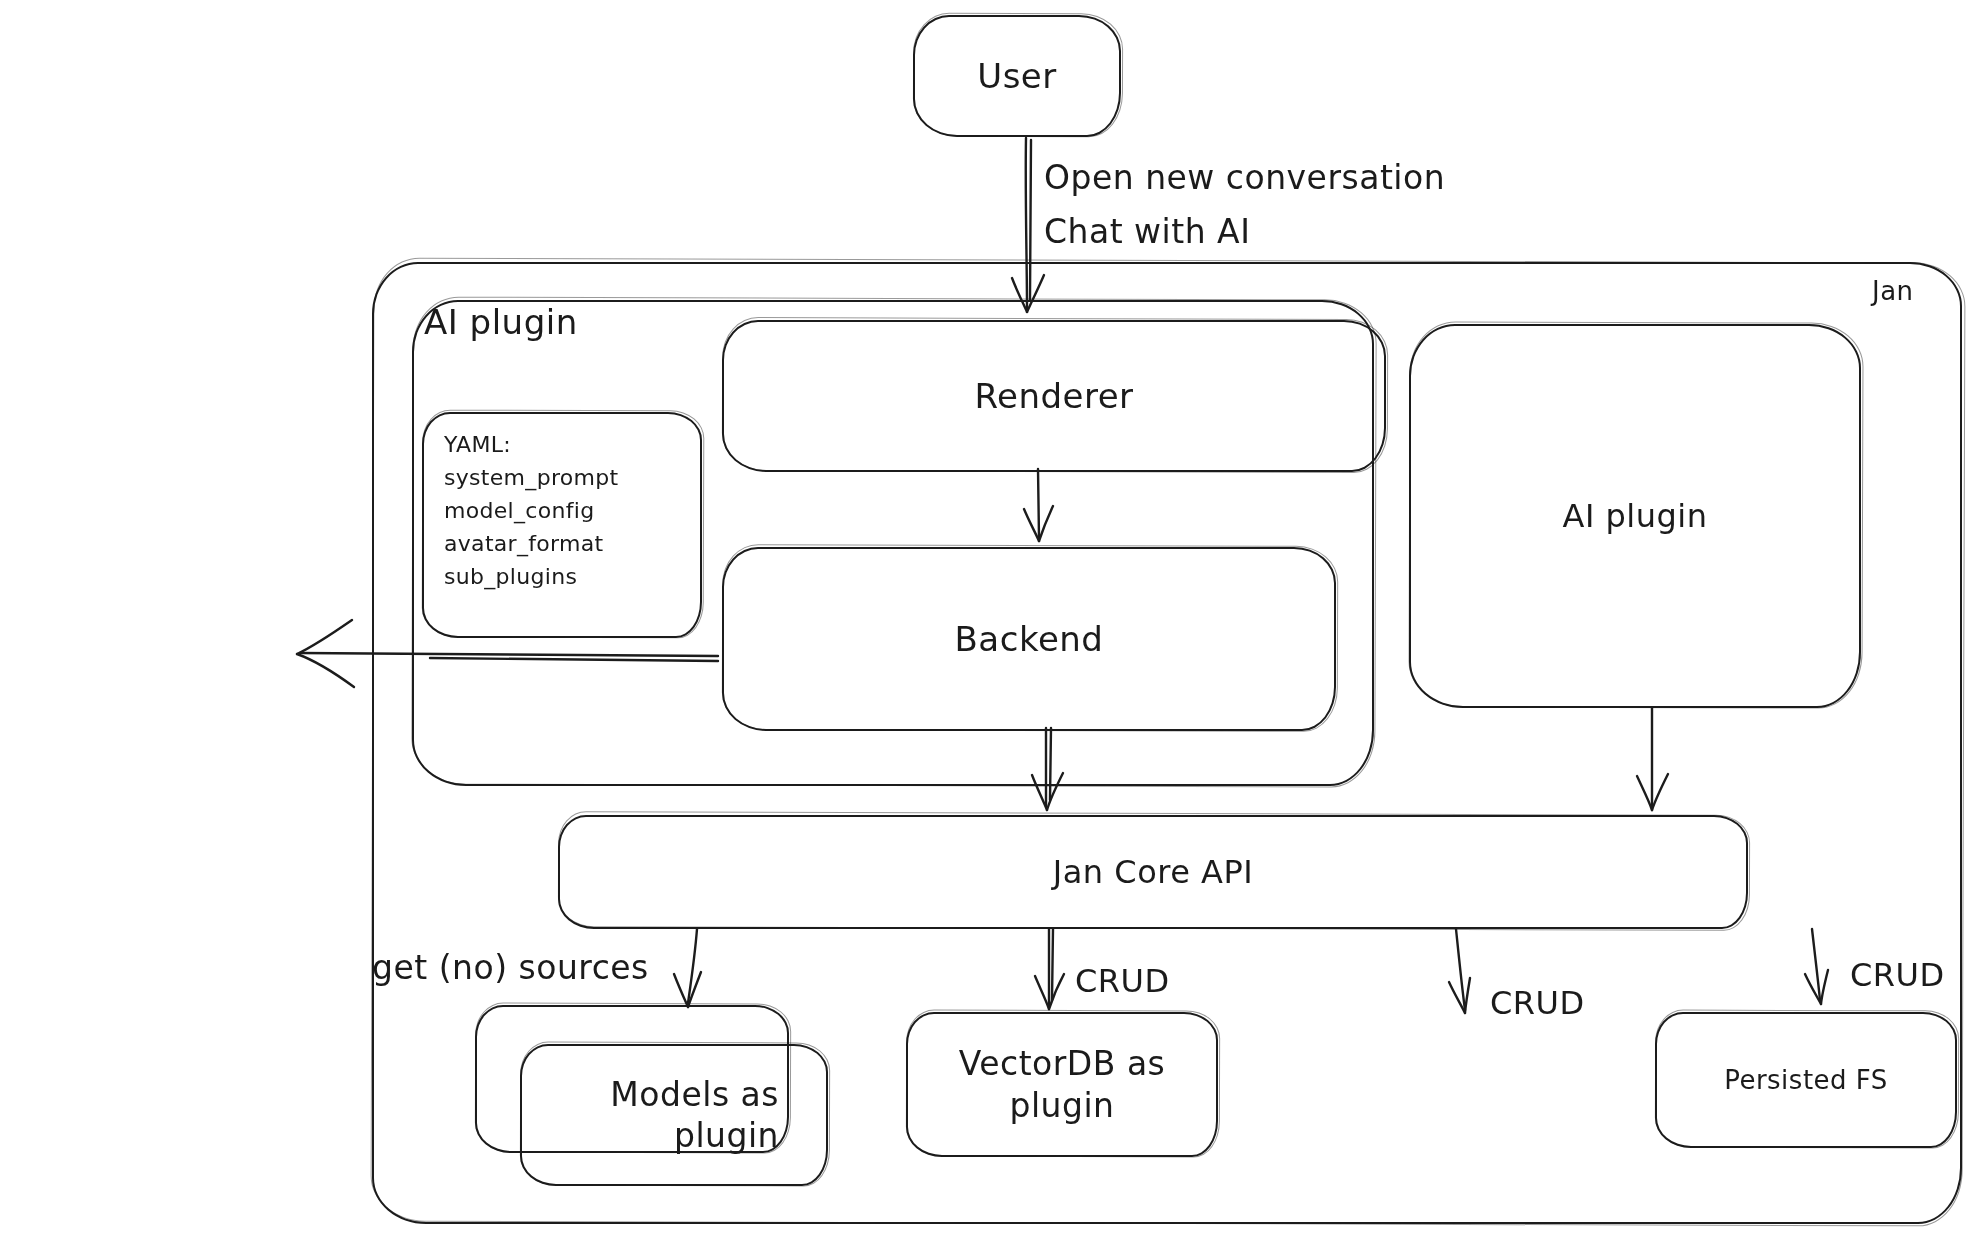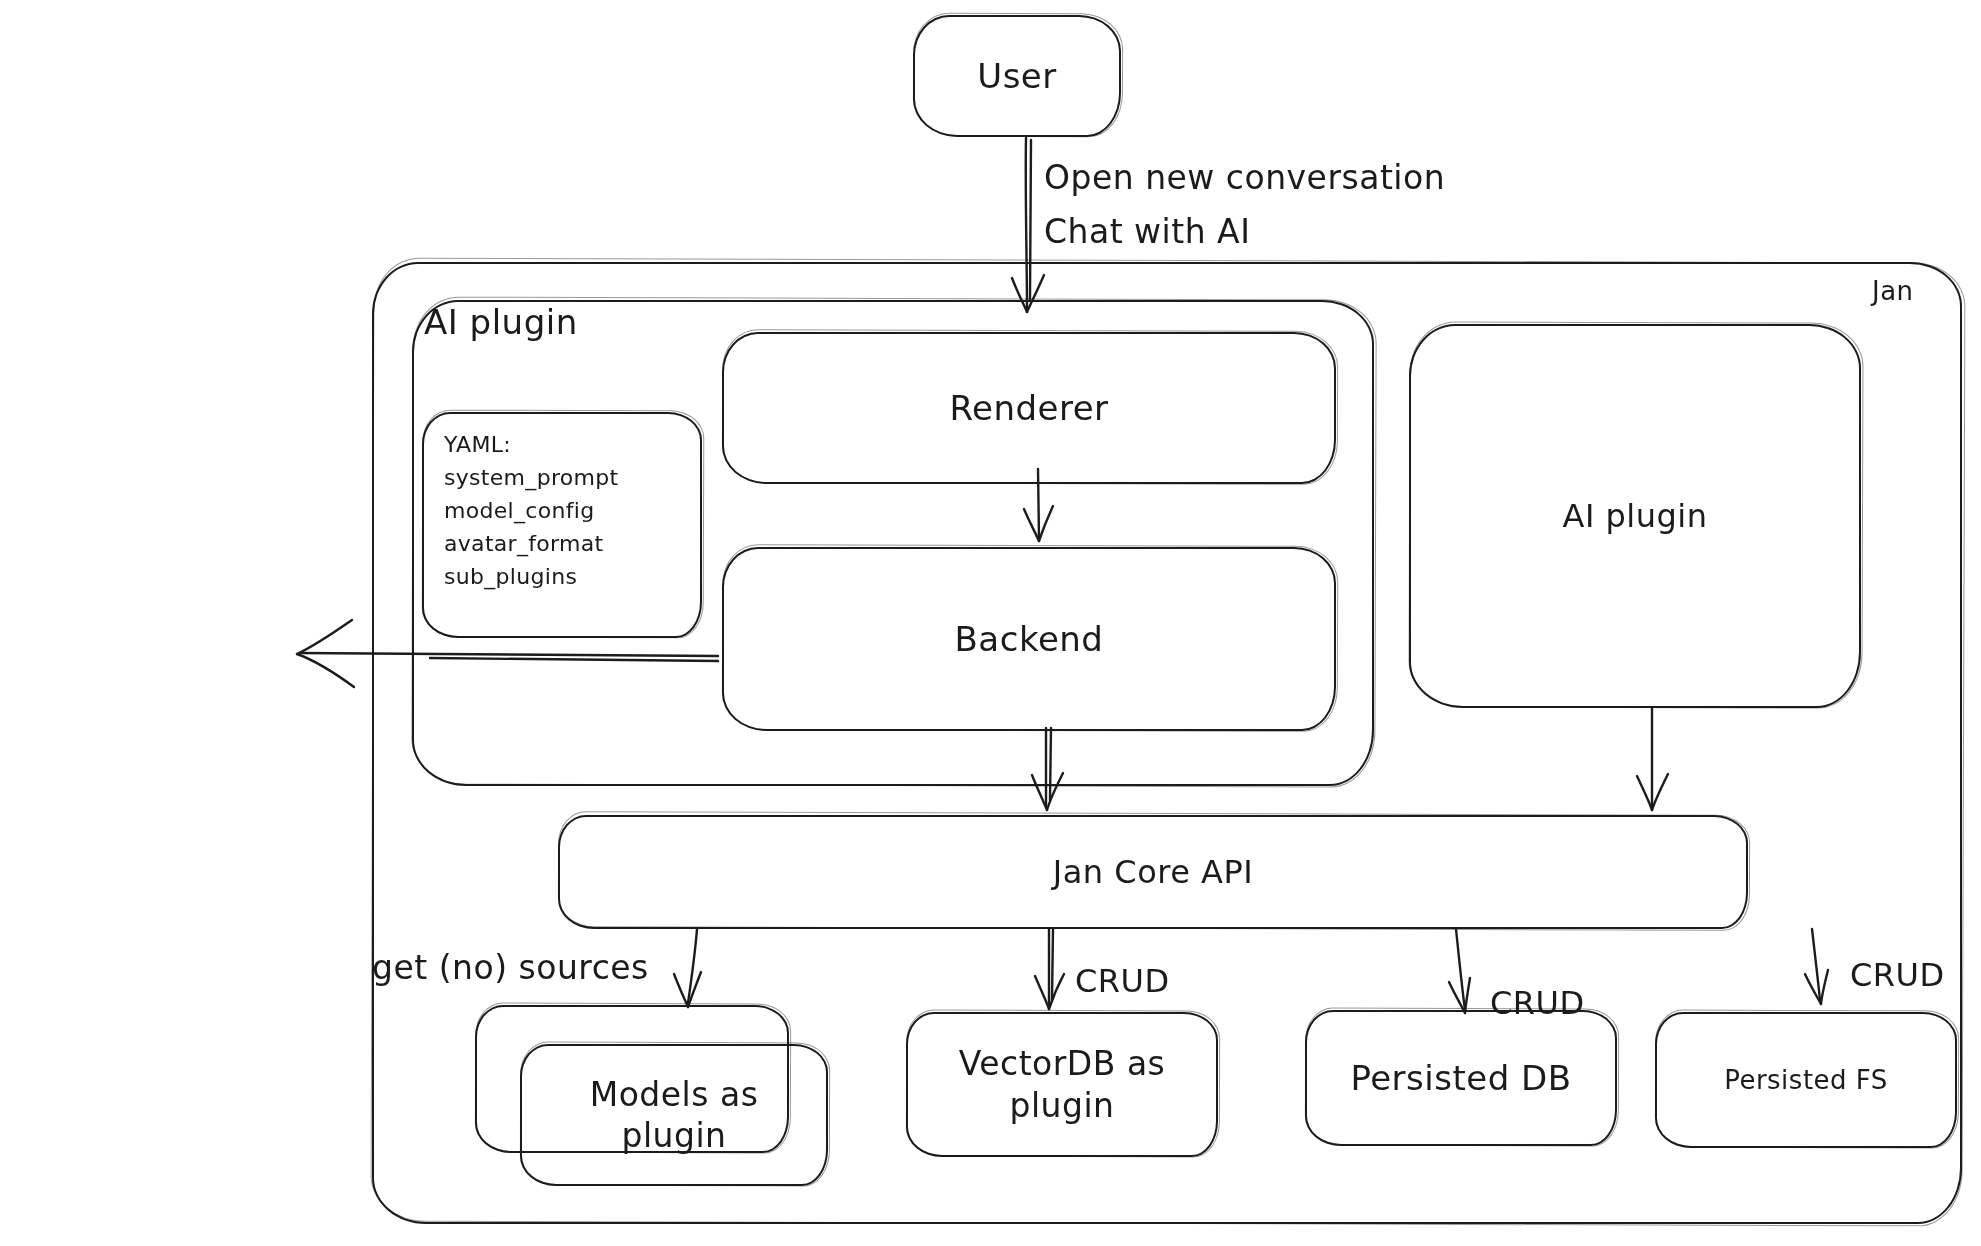--- a/index.html
+++ b/index.html
@@ -38,21 +38,21 @@
   <div class="lbl" style="left:1044px;top:158px;font-size:33px;">Open new conversation</div>
   <div class="lbl" style="left:1044px;top:212px;font-size:33px;">Chat with AI</div>
 
   <div class="sketch r-lg" style="left:372px;top:262px;width:1590px;height:962px;">
 
     <div class="lbl" style="left:1498px;top:12px;font-size:26px;">Jan</div>
 
     <div class="sketch r-lg" style="left:38px;top:36px;width:962px;height:486px;">
       <div class="lbl" style="left:10px;top:0px;font-size:34px;">AI plugin</div>
 
-      <div class="sketch r-md node" style="left:308px;top:30px;width:614px;height:152px;">
+      <div class="sketch r-md node" style="left:308px;top:18px;width:664px;height:152px;">
         <span>Renderer</span>
       </div>
 
       <div class="sketch r-sm" style="left:8px;top:110px;width:280px;height:226px;">
         <div class="yaml-text">
           <div>YAML:</div>
           <div>system_prompt</div>
           <div>model_config</div>
           <div>avatar_format</div>
           <div>sub_plugins</div>
@@ -72,30 +72,27 @@
       <span>Jan Core API</span>
     </div>
 
     <div class="lbl" style="left:-2px;top:684px;font-size:33px;">get (no) sources</div>
     <div class="lbl" style="left:701px;top:698px;font-size:32px;">CRUD</div>
     <div class="lbl" style="left:1116px;top:720px;font-size:32px;">CRUD</div>
     <div class="lbl" style="left:1476px;top:692px;font-size:32px;">CRUD</div>
 
     <div class="sketch r-sm" style="left:101px;top:741px;width:314px;height:148px;"></div>
     <div class="sketch r-sm node" style="left:146px;top:780px;width:308px;height:142px;font-size:33px;">
-      <span style="display:block;width:210px;">Models as plugin</span>
+      <span style="display:block;width:210px;text-align:right;">Models as plugin</span>
     </div>
 
     <div class="sketch r-sm node" style="left:532px;top:748px;width:312px;height:145px;font-size:33px;">
       <span style="display:block;width:230px;">VectorDB as plugin</span>
     </div>
 
-    <div class="sketch r-sm node" style="left:931px;top:746px;width:312px;height:136px;font-size:34px;">
-      <span>Persisted DB</span>
-    </div>
 
     <div class="sketch r-sm node" style="left:1281px;top:748px;width:302px;height:136px;font-size:26px;">
       <span>Persisted FS</span>
     </div>
   </div>
 
 
   <svg class="wires" width="1981" height="1246" viewBox="0 0 1981 1246">
 
     <g>

